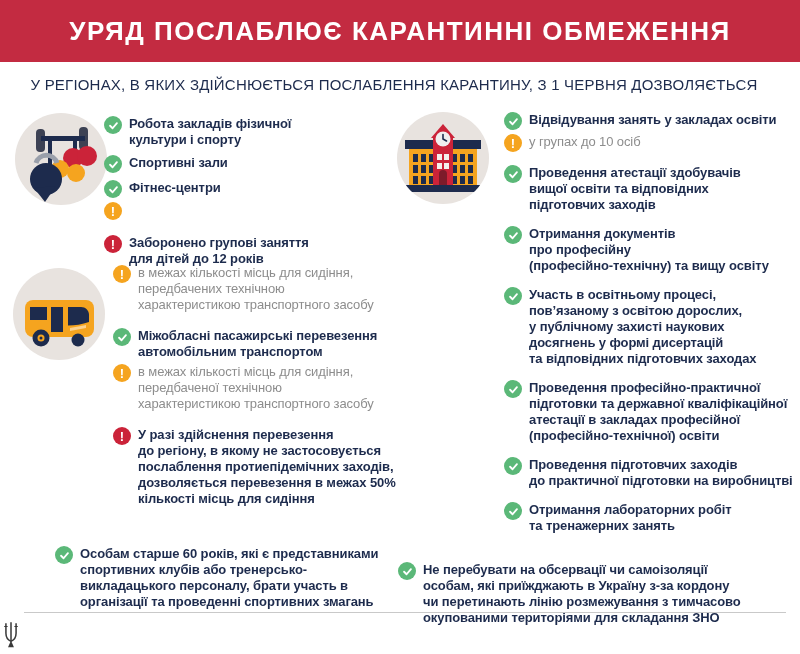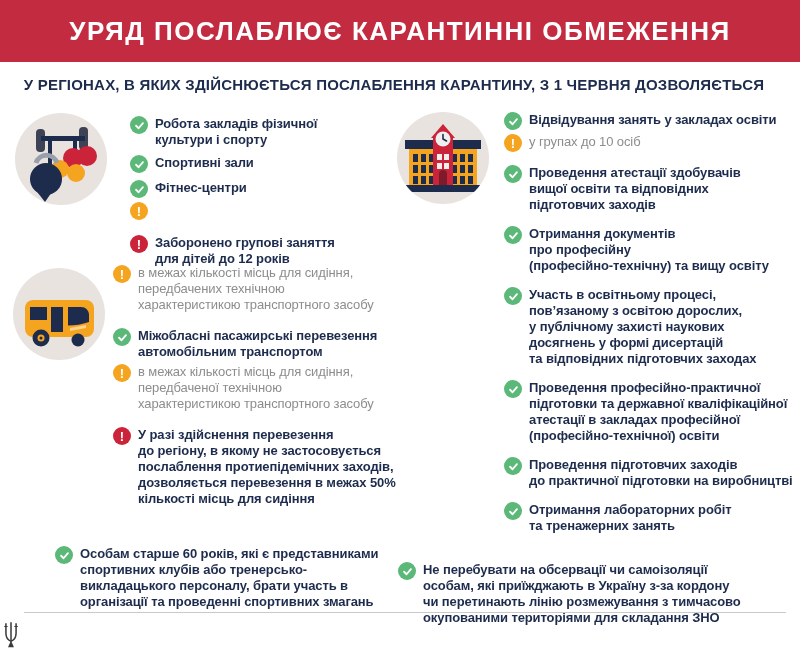--- a/index.html
+++ b/index.html
@@ -9,21 +9,21 @@
   *{margin:0;padding:0;box-sizing:border-box;}
   html,body{width:800px;height:654px;}
   body{font-family:"Liberation Sans",sans-serif;background:#ffffff;overflow:hidden;position:relative;}
   .page{position:absolute;inset:0;background:#fff;}
 
   .banner{position:absolute;left:0;top:0;width:800px;height:62px;background:var(--header-bg);
     display:flex;align-items:center;justify-content:center;}
   .banner h1{color:#fff;font-size:26px;font-weight:bold;letter-spacing:1.5px;white-space:nowrap;}
 
   .subtitle{position:absolute;left:0;top:76px;width:788px;text-align:center;color:var(--navy);
-    font-size:15px;font-weight:bold;letter-spacing:0.2px;}
+    font-size:15px;font-weight:normal;letter-spacing:0.2px;}
 
   .icon-circle{position:absolute;width:92px;height:92px;border-radius:50%;background:var(--circle-bg);
     overflow:hidden;}
   .icon-circle svg{display:block;width:92px;height:92px;}
 
   .list{position:absolute;}
   .item{display:flex;gap:7px;margin-bottom:7px;align-items:flex-start;}
   .mark{flex:none;width:18px;height:18px;border-radius:50%;display:flex;align-items:center;
     justify-content:center;margin-top:0px;}
   .item.allowed  .mark{background:var(--green);}
@@ -69,21 +69,21 @@
       <rect x="58" y="27" width="4" height="27" fill="#1d2b4d"></rect>
       <circle cx="58" cy="45" r="10" fill="#cb2339"></circle>
       <circle cx="72" cy="43" r="10" fill="#cb2339"></circle>
       <circle cx="45" cy="56" r="9" fill="#f5a41f"></circle>
       <circle cx="61" cy="60" r="9" fill="#f5a41f"></circle>
       <path d="M21 50 a11 11 0 0 1 21 0" stroke="#9aa0ab" stroke-width="5" fill="none"></path>
       <circle cx="31" cy="66" r="16" fill="#1d2b4d"></circle>
       <path d="M19 75 L30 89 L41 73 Z" fill="#1d2b4d"></path>
     </svg>
   </div>
-  <div class="list" style="left:130px;top:116px;">
+  <div class="list" style="left:104px;top:116px;">
 
   <div class="item allowed">
         <span class="mark">
           <svg class="check" viewBox="0 0 24 24" aria-hidden="true">
             <path d="M4.5 12.5l5.5 5.5 9.5-11" stroke="#fff" stroke-width="4" fill="none" stroke-linecap="round" stroke-linejoin="round"></path>
           </svg>
 
         </span>
         <span class="text">Робота закладів фізичної
 культури і спорту</span>

